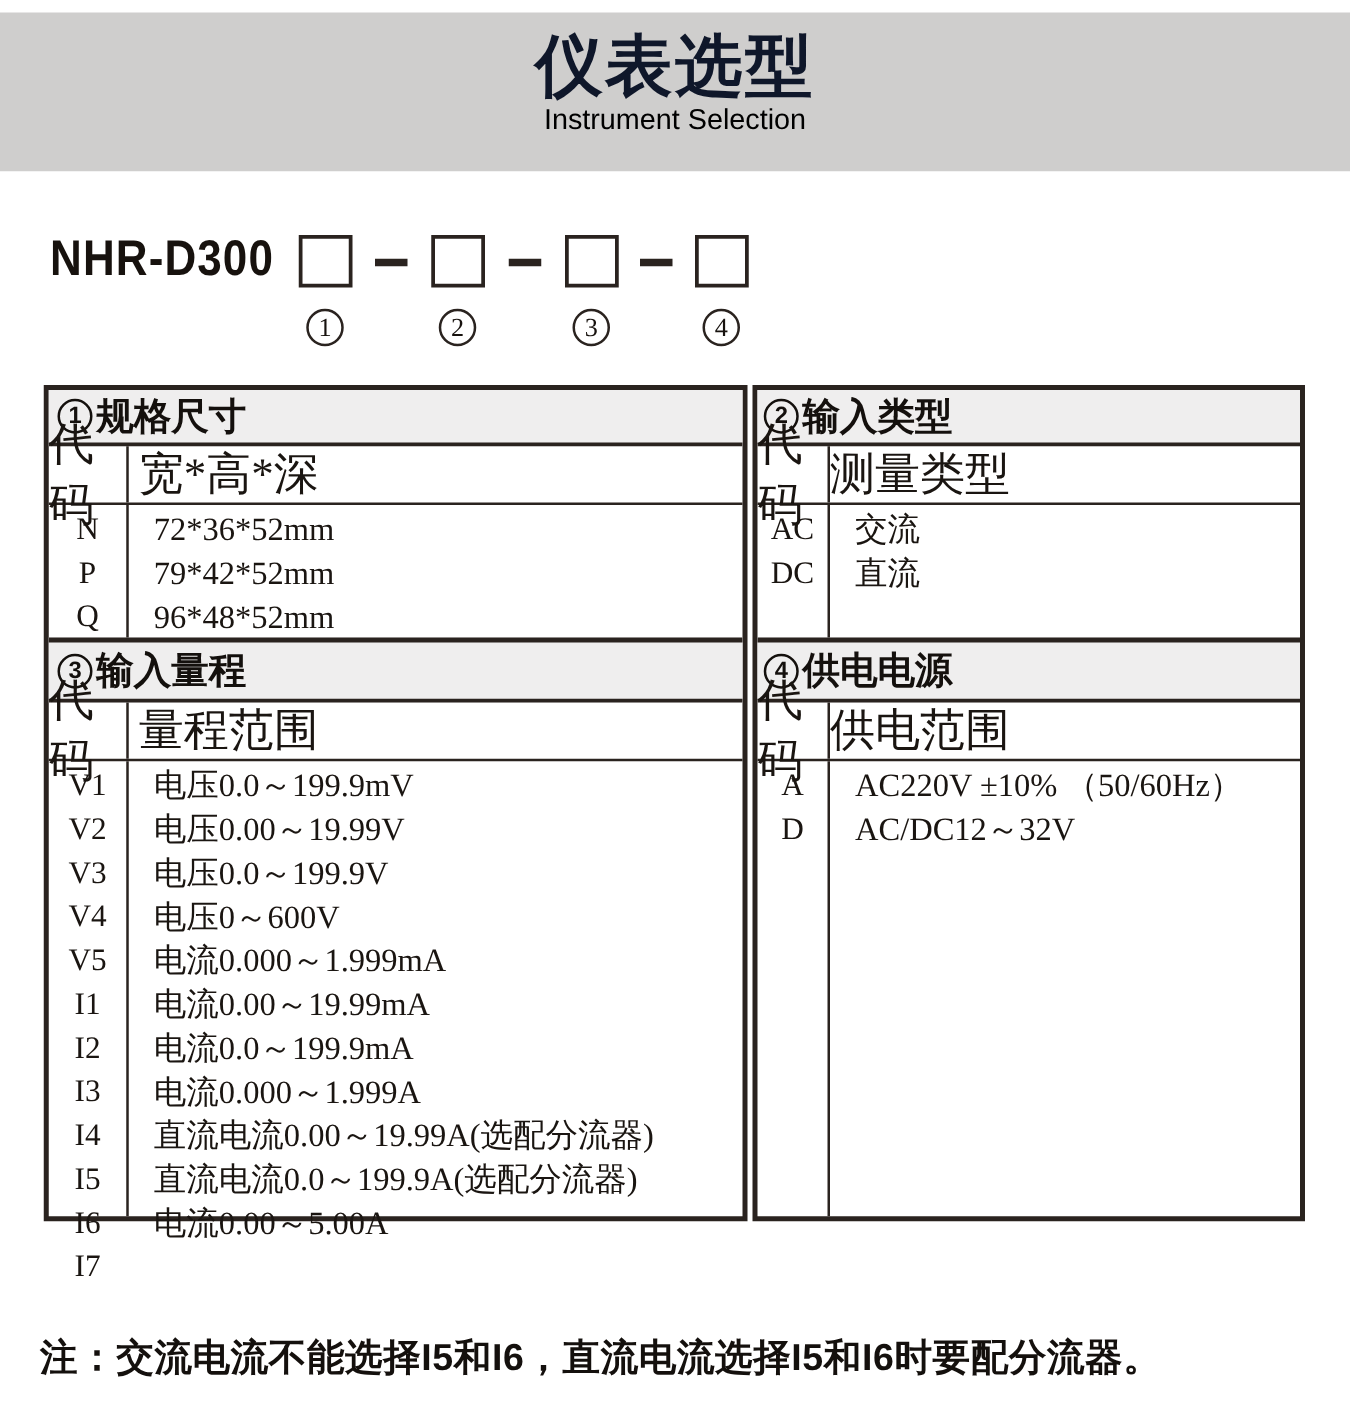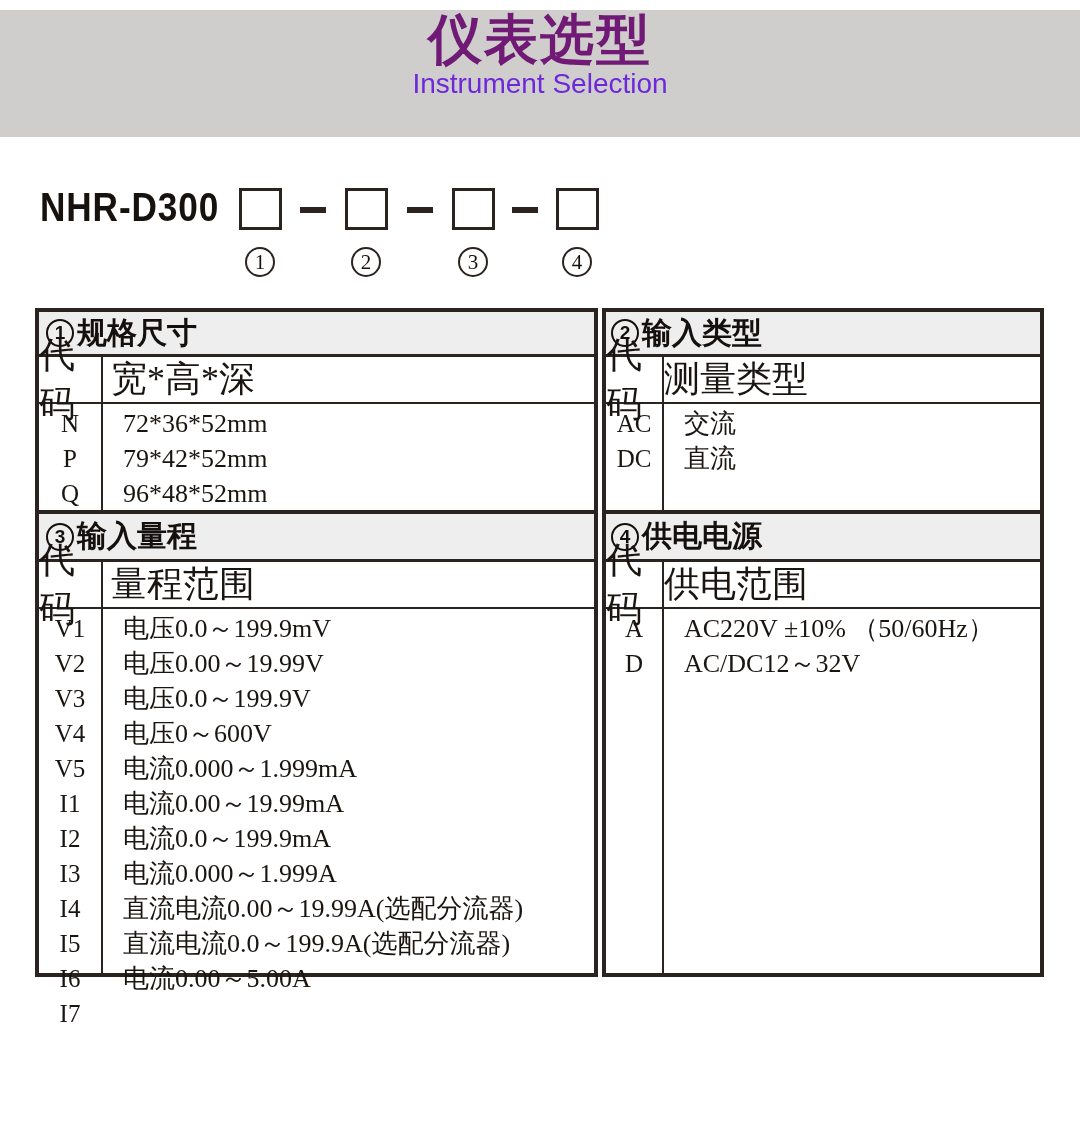--- a/index.html
+++ b/index.html
@@ -6,25 +6,25 @@
   .page{
     position:relative;width:1080px;height:1137px;background:#ffffff;
     font-family:"Liberation Sans","DejaVu Sans",sans-serif;color:#1a1511;overflow:hidden;
   }
   
   .header-band{
     position:absolute;top:10px;left:0;width:1080px;height:127px;
     background:#cfcecd;text-align:center;
   }
   .page-title{
-    margin:0;font-size:54px;font-weight:700;line-height:1.1;
-    color:#701a75;letter-spacing:2px;
+    margin:0;padding-top:14px;font-size:54px;font-weight:700;line-height:1.1;
+    color:#0f172a;letter-spacing:2px;
   }
   .page-subtitle{
-    margin:10px;font-size:28px;color:#6d28d9;line-height:1.0;margin-top:1px;
+    margin:10px;font-size:23px;color:#000000;line-height:1.0;margin-top:1px;
   }
   
   .model-area{position:absolute;top:185px;left:40px;width:620px;height:100px;}
   .model-code{
     position:absolute;left:0;top:0;font-size:40px;font-weight:700;white-space:nowrap;
     transform:scaleX(0.88);transform-origin:left center;letter-spacing:1px;color:#17120e;
   }
   .model-box{
     position:absolute;top:3px;width:43px;height:42px;box-sizing:border-box;
     border:3px solid #2a231f;background:#ffffff;
@@ -208,14 +208,15 @@
           <div>D</div>
         </div>
       <div class="vals">
 
       <div>AC220V ±10% （50/60Hz）</div>
           <div>AC/DC12～32V</div>
         </div>
     </div>
   </div>
 
+  <div class="note">注：交流电流不能选择I5和I6，直流电流选择I5和I6时要配分流器。</div>
 
 </div>
 
 </body></html>

